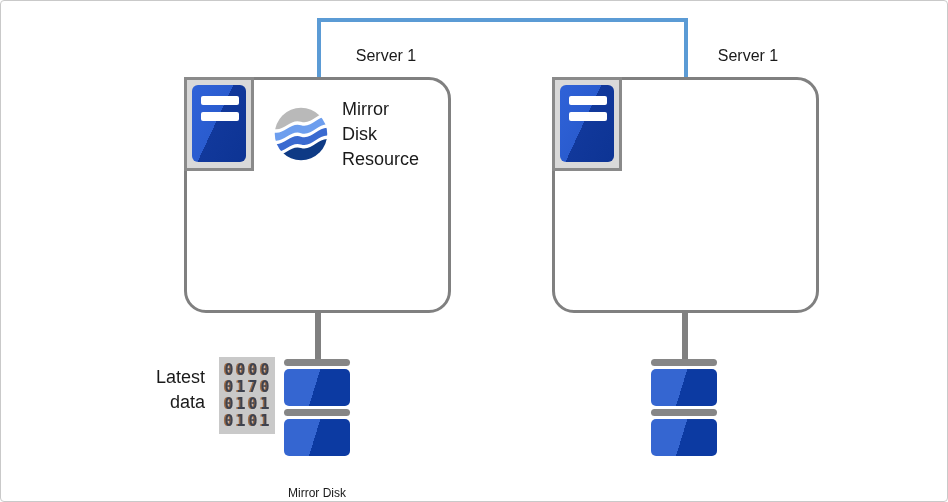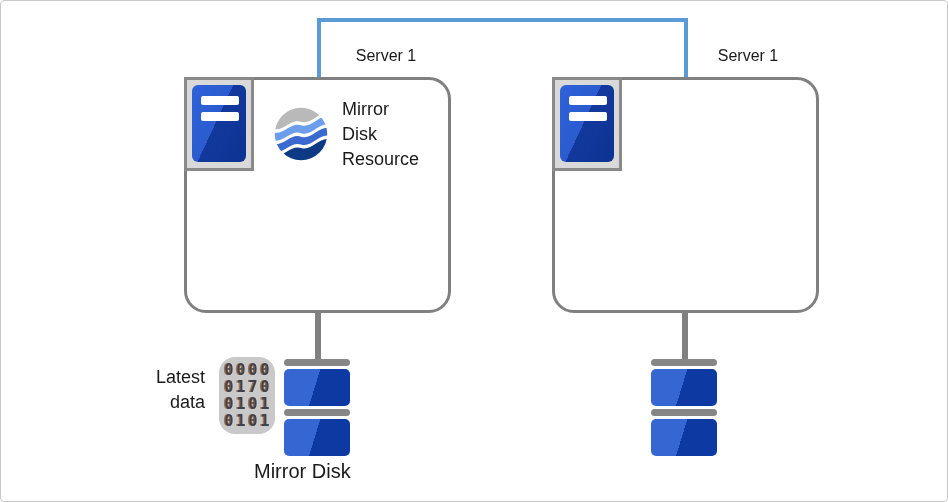--- a/index.html
+++ b/index.html
@@ -53,26 +53,26 @@
 
   
   .disk{display:flex;flex-direction:column;gap:3px;width:66px;}
   .disk-left{left:283px;top:358px;}
   .disk-right{left:650px;top:358px;}
   .disk-bar{height:7px;background:#868686;border-radius:4px;}
   .disk-platter{
     height:37px;border-radius:5px;
     background:linear-gradient(107deg,#3566d1 47%,#0c3aa2 47%);
   }
-  .disk-label{left:253px;top:459px;width:126px;font-size:20px;text-align:left;white-space:nowrap;}
+  .disk-label{left:253px;top:485px;width:126px;font-size:12px;text-align:center;white-space:nowrap;}
 
   
   .latest-data{left:114px;top:364px;width:90px;font-size:18px;line-height:25px;text-align:right;}
   .binary-block{
-    left:218px;top:356px;width:56px;height:77px;background:#c9c9c9;border-radius:16px;
+    left:218px;top:356px;width:56px;height:77px;background:#c9c9c9;border-radius:0;
     box-sizing:border-box;padding-top:5px;text-align:center;
     font-family:"DejaVu Sans Mono", monospace;font-weight:bold;font-size:15px;
     line-height:17px;letter-spacing:3px;color:#3d4250;
     text-shadow:-1.5px -0.5px 0 rgba(155,94,47,0.85);
   }
   .binary-row{text-indent:3px;}
 </style>
 </head>
 <body>
 

